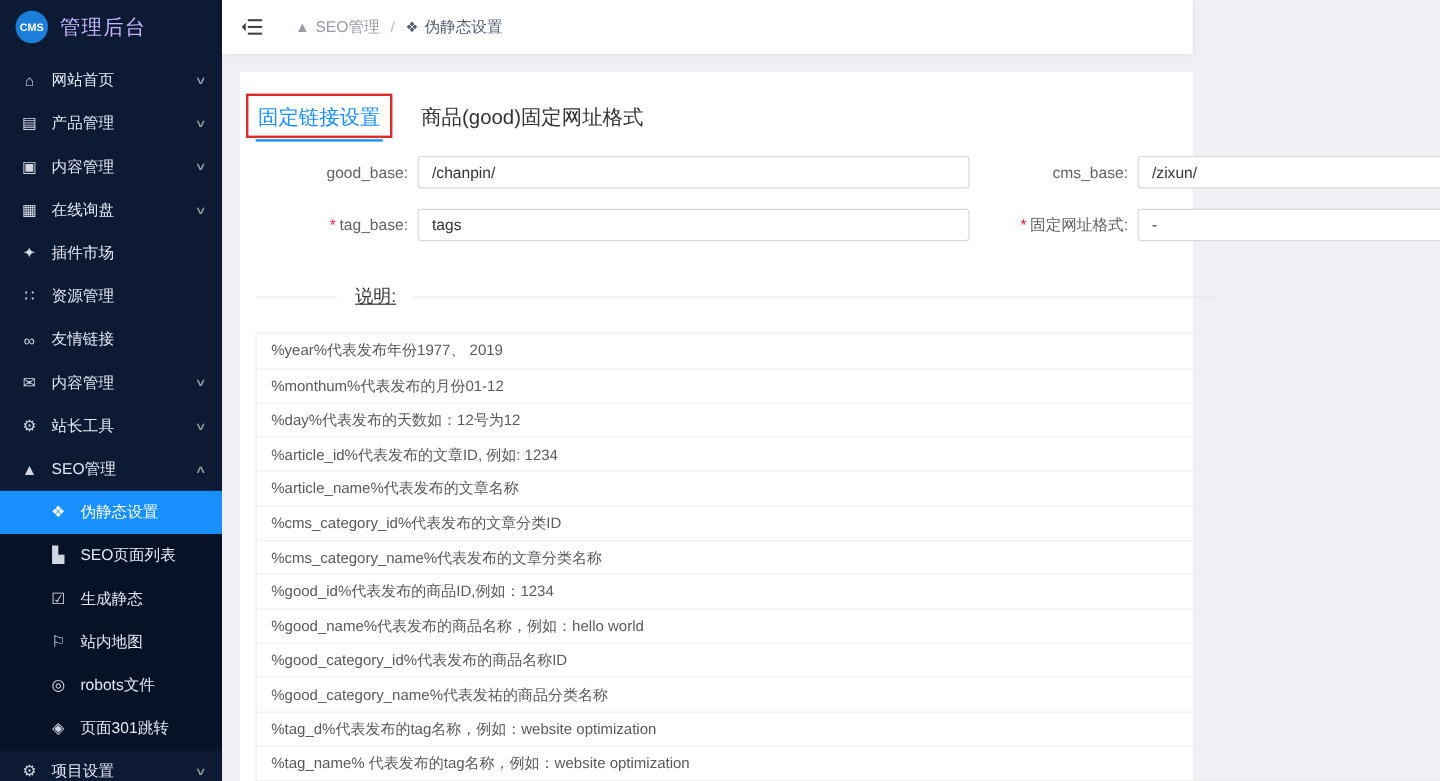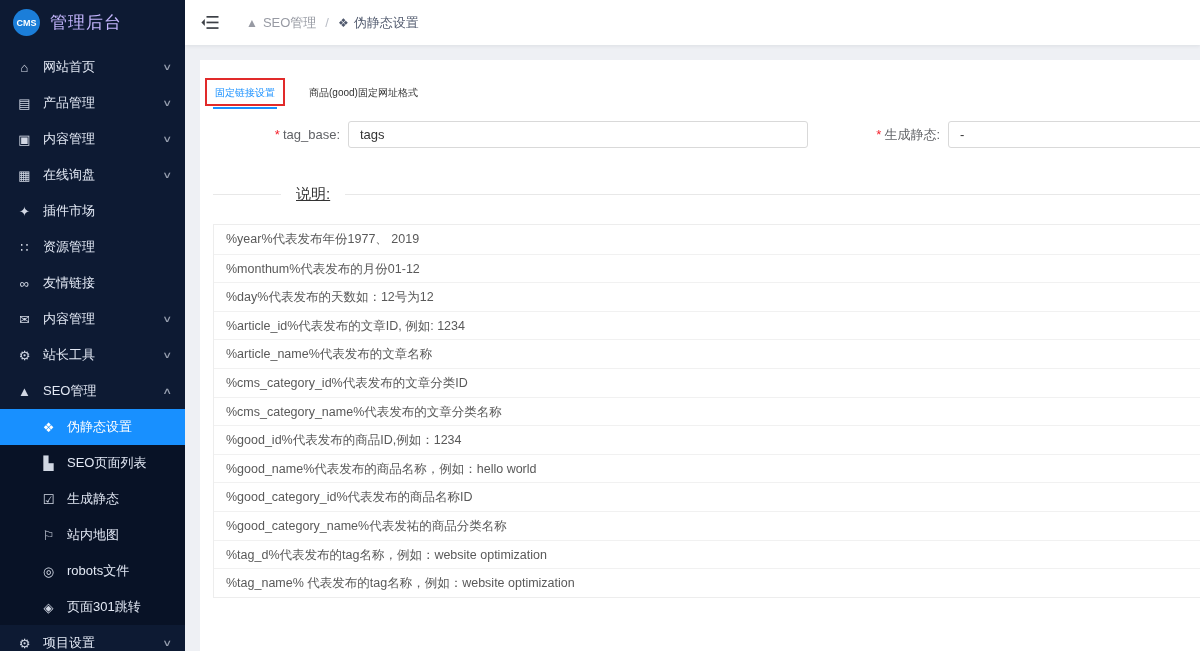--- a/index.html
+++ b/index.html
@@ -1,21 +1,21 @@
 <!DOCTYPE html>
 <html><head>
 <meta charset="utf-8">
 <style>
   * { margin:0; padding:0; box-sizing:border-box; }
   html,body { width:1200px; height:651px; overflow:hidden; }
   body {
     font-family:"Liberation Sans","DejaVu Sans",sans-serif;
     background:#eef0f4; color:#333;
   }
-  .layout { display:flex; width:1200px; height:651px; }
+  .layout { display:flex; width:994px; height:651px; }
 
   
   .sidebar {
     width:185px; min-width:185px; height:651px;
     background:#0d1a33; color:#dfe6f2; overflow:hidden;
   }
   .logo-row { height:45px; display:flex; align-items:center; padding-left:13px; }
   .logo-circle {
     width:27px; height:27px; border-radius:50%; background:#1b7ed9;
     color:#fff; font-size:9px; font-weight:bold;
@@ -47,21 +47,21 @@
   .crumb-prev .b-icon { margin-right:5px; font-size:12px; }
   .crumb-sep { color:#b9bdc6; margin:0 9px; }
   .crumb-cur { color:#515a6e; display:flex; align-items:center; }
   .crumb-cur .b-icon { margin-right:5px; font-size:12px; }
 
   .content { flex:1; background:#eef0f4; padding:15px 0 0 15px; overflow:visible; }
   .card { background:#fff; height:100%; padding:22px 0 0 13px; overflow:visible; }
 
   
   .tabs { display:flex; gap:34px; margin-left:2px; }
-  .tab { position:relative; font-size:10px; color:#333; padding:4px 0 9px; cursor:pointer; white-space:nowrap; }
+  .tab { position:relative; font-size:17px; color:#333; padding:4px 0 9px; cursor:pointer; white-space:nowrap; }
   .tab.active { color:#1890ff; }
   .red-box {
     position:absolute; left:-10px; right:-10px; top:-4px; bottom:3px;
     border:2px solid #e12a2a; pointer-events:none;
   }
   .tab.active .ink-bar {
     position:absolute; left:-2px; right:-2px; bottom:0; height:2px; background:#1890ff;
   }
 
   
@@ -223,23 +223,29 @@
             <span>固定链接设置</span>
             <span class="ink-bar"></span>
           </div>
           <div class="tab">
             <span>商品(good)固定网址格式</span>
           </div>
         </div>
 
         <div class="form">
           <div class="form-row">
+            <label class="f-label">good_base:</label>
+            <input class="ant f-input-left" type="text" value="/chanpin/" style="">
+            <label class="f-label f-label-right">cms_base:</label>
+            <input class="ant f-input-right" type="text" value="/zixun/" style="">
+          </div>
+          <div class="form-row">
             <label class="f-label"><span class="required">*</span><span>tag_base:</span></label>
             <input class="ant f-input-left" type="text" value="tags" style="">
-            <label class="f-label f-label-right"><span class="required">*</span><span>生成静态:</span></label>
+            <label class="f-label f-label-right"><span class="required">*</span><span>固定网址格式:</span></label>
             <input class="ant f-input-right" type="text" value="-" style="">
           </div>
         </div>
 
         <div class="divider">
           <span class="d-line-l"></span>
           <span class="d-text">说明:</span>
           <span class="d-line-r"></span>
         </div>
 

